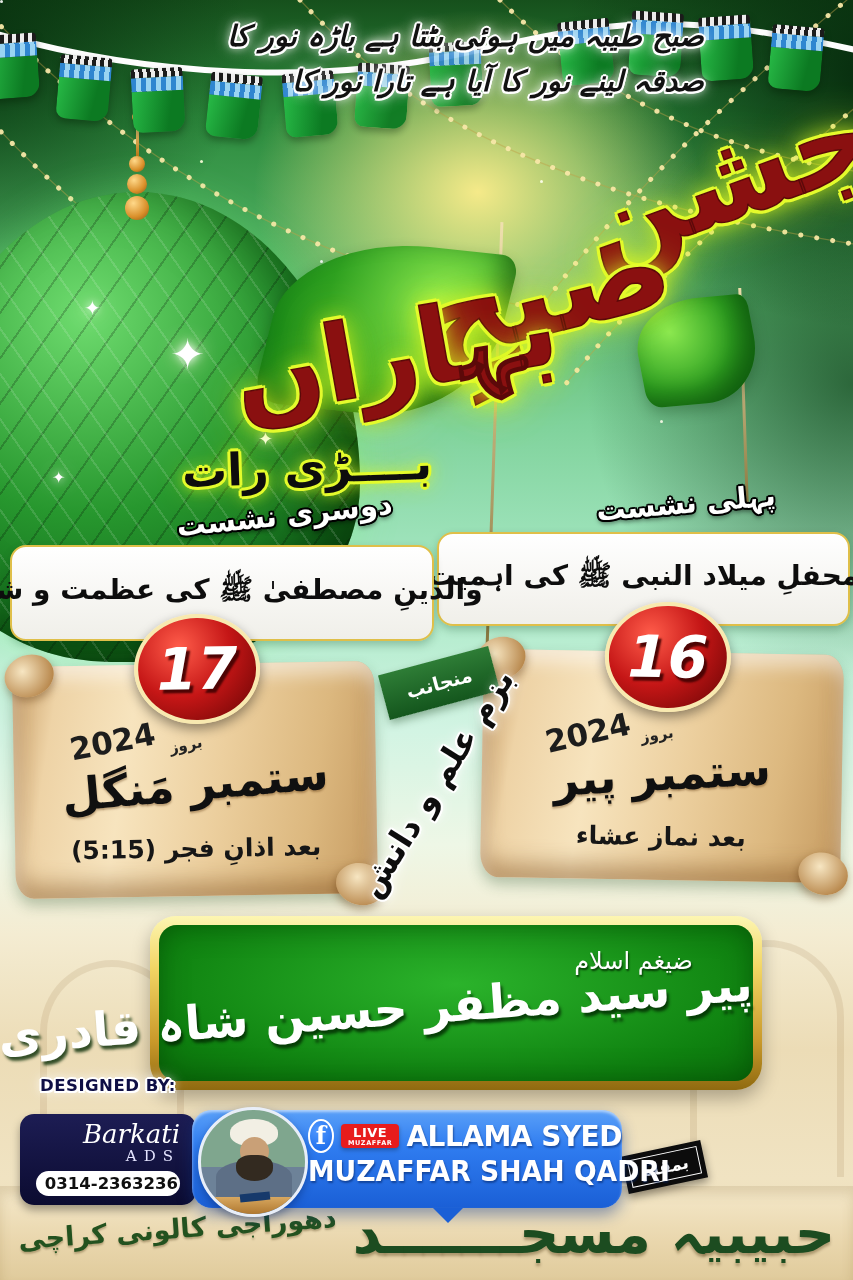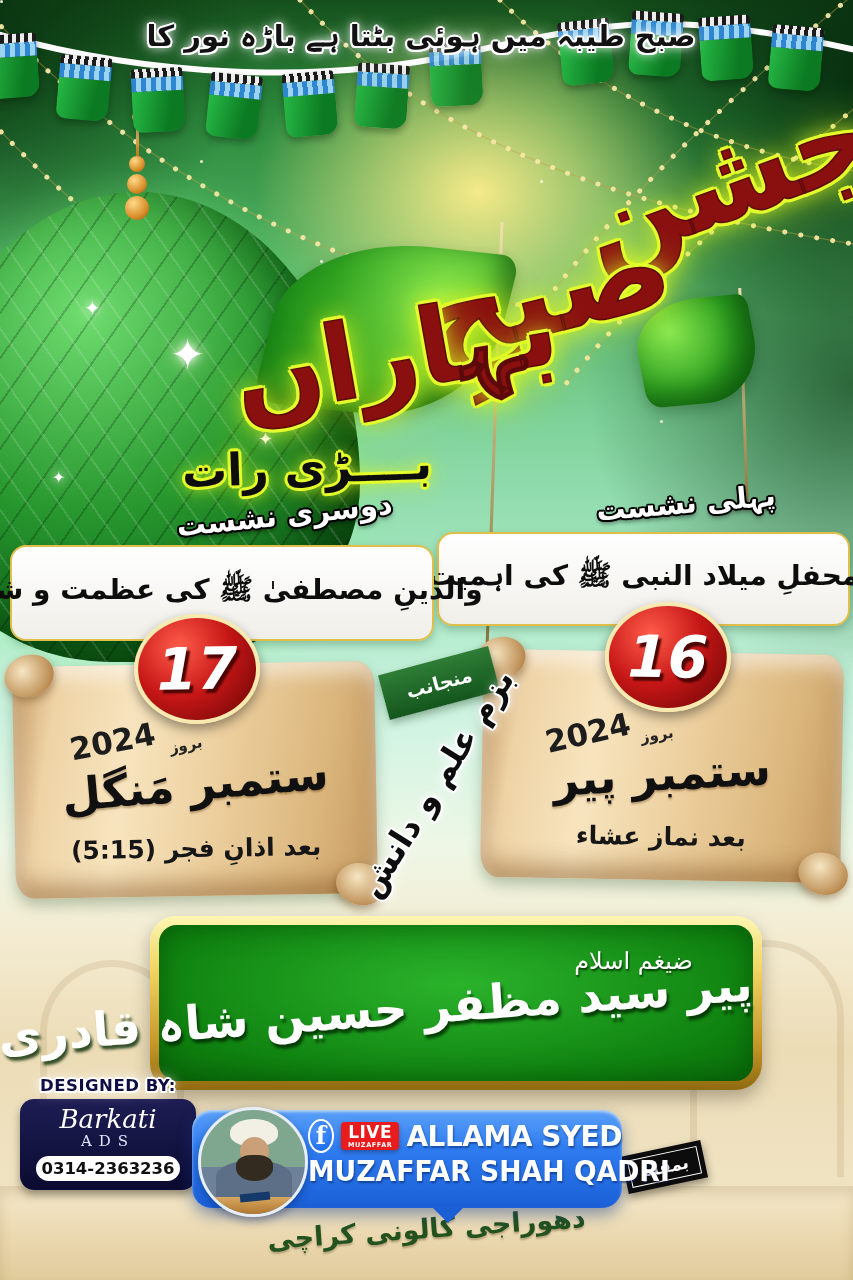--- a/index.html
+++ b/index.html
@@ -47,21 +47,21 @@
     background:repeating-linear-gradient(55deg,rgba(255,255,255,.13) 0 2px,transparent 2px 26px),repeating-linear-gradient(-55deg,rgba(0,0,0,.20) 0 2px,transparent 2px 26px);}
   .finial{position:absolute;left:124px;top:112px;width:26px;z-index:2;display:flex;flex-direction:column;align-items:center;}
   .finial .spike{width:3px;height:34px;background:linear-gradient(#f6d98a,#b97818);}
   .finial .ball{border-radius:50%;background:radial-gradient(circle at 35% 30%,#ffd98a,#d98f2a 60%,#8a5410);}
   
   .pole{position:absolute;width:3px;background:linear-gradient(180deg,#efe0ae,#8a7840);z-index:3;}
   .gflag{position:absolute;z-index:3;background:radial-gradient(circle at 70% 30%,#8ae851,#2ea020 55%,#0e7a14);
     border-radius:60% 8% 50% 12% / 50% 12% 60% 16%;box-shadow:inset -14px -10px 24px rgba(0,40,0,.45),0 6px 14px rgba(0,40,0,.25);}
   
   .tword{position:absolute;z-index:5;color:#8a1010;font-weight:bold;-webkit-text-stroke:1.5px #5c0909;white-space:nowrap;line-height:1;}
-  .couplet{position:absolute;left:138px;top:14px;width:566px;z-index:6;text-align:center;color:#121212;font-weight:bold;font-size:29px;line-height:1.55;}
+  .couplet{position:absolute;left:138px;top:14px;width:566px;z-index:6;color:#121212;font-weight:bold;font-size:29px;line-height:1.55;font-style:italic;}
   .subtitle{position:absolute;left:182px;top:441px;z-index:6;font-size:45px;font-weight:900;color:#0d0d0d;transform:rotate(-2deg);}
   
   .sess-head{position:absolute;z-index:6;color:#fff;font-weight:800;font-size:29px;white-space:nowrap;}
   .sess-box{position:absolute;z-index:6;background:linear-gradient(180deg,#ffffff,#f0efe9);border:2px solid #dfbf49;border-radius:16px;
     box-shadow:0 4px 9px rgba(0,60,20,.25);display:flex;align-items:center;justify-content:center;color:#0d0d0d;font-weight:800;white-space:nowrap;}
   
   .scroll{position:absolute;z-index:6;border-radius:18px/24px;
     background:linear-gradient(100deg,#c79d66 0,#eed3a6 12%,#f7e4be 32%,#eccf9e 56%,#dcb87f 80%,#c59a60 100%);
     box-shadow:inset 0 12px 18px rgba(255,255,255,.55),inset 0 -14px 22px rgba(121,73,24,.45),0 7px 14px rgba(40,80,40,.3);}
   .scroll::before,.scroll::after{content:"";position:absolute;width:50px;height:42px;border-radius:50%;
@@ -89,21 +89,21 @@
   .banner-green{position:relative;width:100%;height:100%;border-radius:18px;
     background:radial-gradient(ellipse at 50% 38%,#2bb32b,#0f8210 72%,#0a6b0a);box-shadow:inset 0 0 28px rgba(0,60,0,.5);}
   .special-pill{position:absolute;top:-14px;left:50%;transform:translateX(-50%);background:#075c07;border:2px solid #f2f2dc;border-radius:999px;
     padding:3px 30px;color:#fff;font-size:21px;font-weight:700;white-space:nowrap;box-shadow:0 3px 7px rgba(0,40,0,.5);}
   .honorific{position:absolute;right:60px;top:22px;color:#fff;font-size:24px;font-weight:400;text-shadow:1px 2px 2px #053a05;}
   .speaker-name{position:absolute;left:0;right:0;top:52px;text-align:center;color:#fff;font-size:47px;font-weight:900;white-space:nowrap;
     transform:rotate(-4deg);text-shadow:2px 4px 3px rgba(3,40,3,.8);}
   
   .designer{position:absolute;left:20px;top:1076px;width:176px;z-index:7;text-align:center;}
   .designer .label{font-size:16.5px;font-weight:900;color:#0f0f45;letter-spacing:.5px;}
-  .navybox{margin-top:4px;background:linear-gradient(180deg,#1d1d54,#0b0b30);border-radius:14px;padding:5px 16px 9px;box-shadow:0 5px 9px rgba(0,0,0,.35);}
+  .navybox{margin-top:19px;background:linear-gradient(180deg,#1d1d54,#0b0b30);border-radius:14px;padding:5px 16px 9px;box-shadow:0 5px 9px rgba(0,0,0,.35);text-align:right;}
   .navybox .bname{font-family:"DejaVu Serif",serif;font-style:italic;font-size:26px;color:#fff;}
   .navybox .bads{font-family:"DejaVu Serif",serif;font-size:15px;letter-spacing:7px;color:#e4e4ff;margin-top:-2px;}
   .phonepill{background:#fff;border-radius:999px;margin-top:6px;padding:3px 2px;font-size:16.5px;font-weight:900;color:#101010;}
   
   .fbbar{position:absolute;left:192px;top:1110px;width:430px;height:98px;z-index:7;border-radius:20px;
     background:linear-gradient(180deg,#5aa0f8 0%,#2f7cf0 38%,#1a5fd6 100%);
     box-shadow:0 7px 15px rgba(15,55,140,.45),inset 0 2px 3px rgba(255,255,255,.55);}
   .fbbar::after{content:"";position:absolute;bottom:-15px;left:56%;border:15px solid transparent;border-top-color:#1a5fd6;border-bottom:none;}
   .photo{position:absolute;left:6px;top:-3px;width:104px;height:104px;border-radius:50%;border:3px solid #e8eef8;overflow:hidden;
     background:linear-gradient(180deg,#7fa68e 0 55%,#6d8298 55%);box-shadow:0 4px 9px rgba(0,30,90,.4);}
@@ -111,21 +111,21 @@
   .photo .face{position:absolute;top:27px;left:39px;width:29px;height:29px;background:#c9a077;border-radius:50%;}
   .photo .beard{position:absolute;top:45px;left:35px;width:37px;height:26px;background:#332a20;border-radius:42% 42% 52% 52%;}
   .photo .body{position:absolute;bottom:15px;left:15px;width:76px;height:38px;background:#5d6f86;border-radius:42% 42% 0 0;}
   .photo .desk{position:absolute;bottom:0;left:0;width:100%;height:17px;background:linear-gradient(#d8a860,#b07830);}
   .photo .book{position:absolute;bottom:13px;left:39px;width:30px;height:8px;background:#16396b;transform:rotate(-6deg);}
   .fbcontent{margin-left:116px;padding-top:9px;}
   .fbrow1{display:flex;align-items:center;gap:7px;}
   .fbicon{width:34px;height:34px;border-radius:50%;background:radial-gradient(circle at 35% 30%,#4f97ff,#1566e8);border:2.5px solid #fff;
     display:flex;align-items:center;justify-content:center;color:#fff;font-family:"DejaVu Serif",serif;font-weight:bold;font-size:24px;line-height:1;box-sizing:border-box;}
   .livebadge{background:#e81c1c;border-radius:4px;padding:2px 7px 1px;text-align:center;color:#fff;line-height:1;box-shadow:0 2px 4px rgba(0,0,0,.3);}
-  .livebadge .l1{font-size:17px;font-weight:900;letter-spacing:.5px;}
+  .livebadge .l1{font-size:13px;font-weight:900;letter-spacing:.5px;}
   .livebadge .l2{font-size:6.5px;font-weight:700;letter-spacing:.6px;margin-top:1px;}
   .fbname1{font-size:28px;font-weight:900;color:#fff;letter-spacing:-.5px;text-shadow:1px 2px 2px rgba(0,30,90,.5);white-space:nowrap;}
   .fbname2{font-size:29px;font-weight:900;color:#fff;margin-top:1px;transform:scaleX(.92);transform-origin:left;
     text-shadow:1px 2px 2px rgba(0,30,90,.5);white-space:nowrap;}
   
   .venue{position:absolute;left:0;top:1186px;width:853px;height:94px;z-index:6;
     background:linear-gradient(180deg,#f5e9cb,#e9d6ac 60%,#e0cb9c);box-shadow:inset 0 8px 12px rgba(120,90,30,.18);}
   .venue-inner{display:flex;flex-direction:row;align-items:center;justify-content:center;gap:16px;height:100%;direction:rtl;}
   .vname{font-size:56px;font-weight:900;color:#1c4c20;white-space:nowrap;text-shadow:0 3px 3px rgba(60,40,0,.35);}
   .vaddr{font-size:27px;font-weight:800;color:#23521f;transform:rotate(-4deg);margin-bottom:10px;white-space:nowrap;text-shadow:0 2px 2px rgba(60,40,0,.3);}
@@ -185,20 +185,21 @@
   <span class="star" style="left:258px;top:428px;font-size:18px;">✦</span>
   <span class="star" style="left:52px;top:468px;font-size:16px;">✦</span>
 
   <div class="pole" style="left:493px;top:222px;height:425px;transform:rotate(2deg);"></div>
   <div class="gflag" style="left:272px;top:243px;width:228px;height:172px;transform:rotate(6deg) skewX(-8deg);"></div>
   <div class="pole" style="left:742px;top:288px;height:215px;transform:rotate(-2deg);"></div>
   <div class="gflag" style="left:638px;top:298px;width:118px;height:106px;transform:rotate(-5deg) skewX(6deg);background:radial-gradient(circle at 30% 30%,#8ae851,#2ea020 55%,#0e7a14);"></div>
 
   <div class="couplet ow" dir="rtl">
     <div>صبح طیبہ میں ہوئی بٹتا ہے باڑہ نور کا</div>
+    <div>صدقہ لینے نور کا آیا ہے تارا نور کا</div>
   </div>
 
   <div class="tword oy-big" style="left:575px;top:122px;font-size:115px;transform:rotate(-20deg);" dir="rtl">جشن</div>
   <div class="tword oy-big" style="left:420px;top:232px;font-size:120px;transform:rotate(-14deg);" dir="rtl">صبحِ</div>
   <div class="tword oy-big" style="left:232px;top:302px;font-size:105px;transform:rotate(-10deg);" dir="rtl">بہاراں</div>
   <div class="subtitle oy" dir="rtl">بــــڑی رات</div>
 
   <div class="sess-head ob" style="left:596px;top:486px;transform:rotate(-5deg);" dir="rtl">پہلی نشست</div>
   <div class="sess-box" style="left:437px;top:532px;width:409px;height:90px;font-size:28px;" dir="rtl">محفلِ میلاد النبی ﷺ کی اہمیت</div>
 
@@ -266,17 +267,18 @@
       </div>
       <div class="fbname2">MUZAFFAR SHAH QADRI</div>
     </div>
   </div>
 
   <div class="venue">
     <div class="vtag">
         <span dir="rtl">بمقام</span>
       </div>
     <div class="venue-inner">
+      <div class="vname" dir="rtl">حبیبیہ مسجـــــــد</div>
       <div class="vaddr" dir="rtl">دھوراجی کالونی کراچی</div>
     </div>
   </div>
 
 </div>
 
 </body></html>

